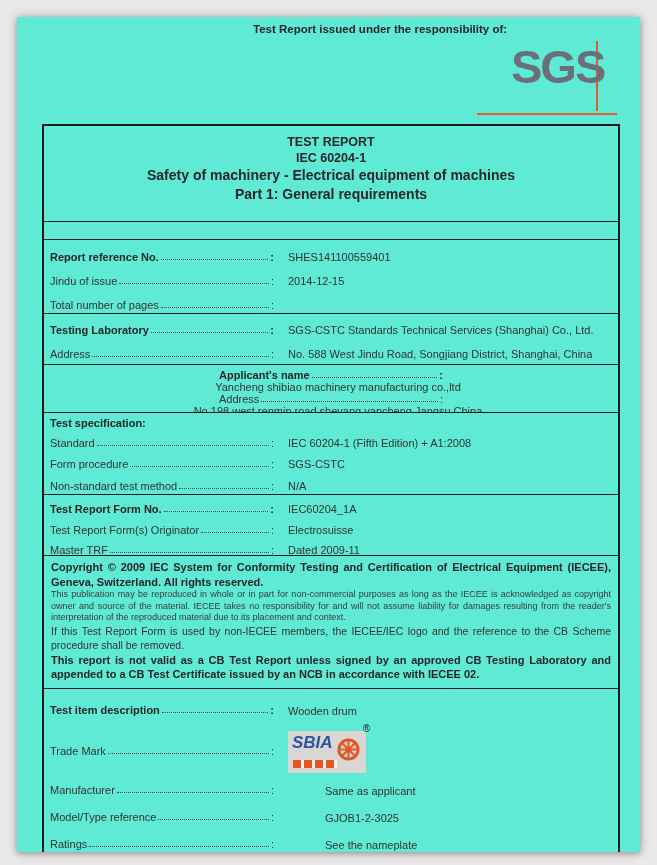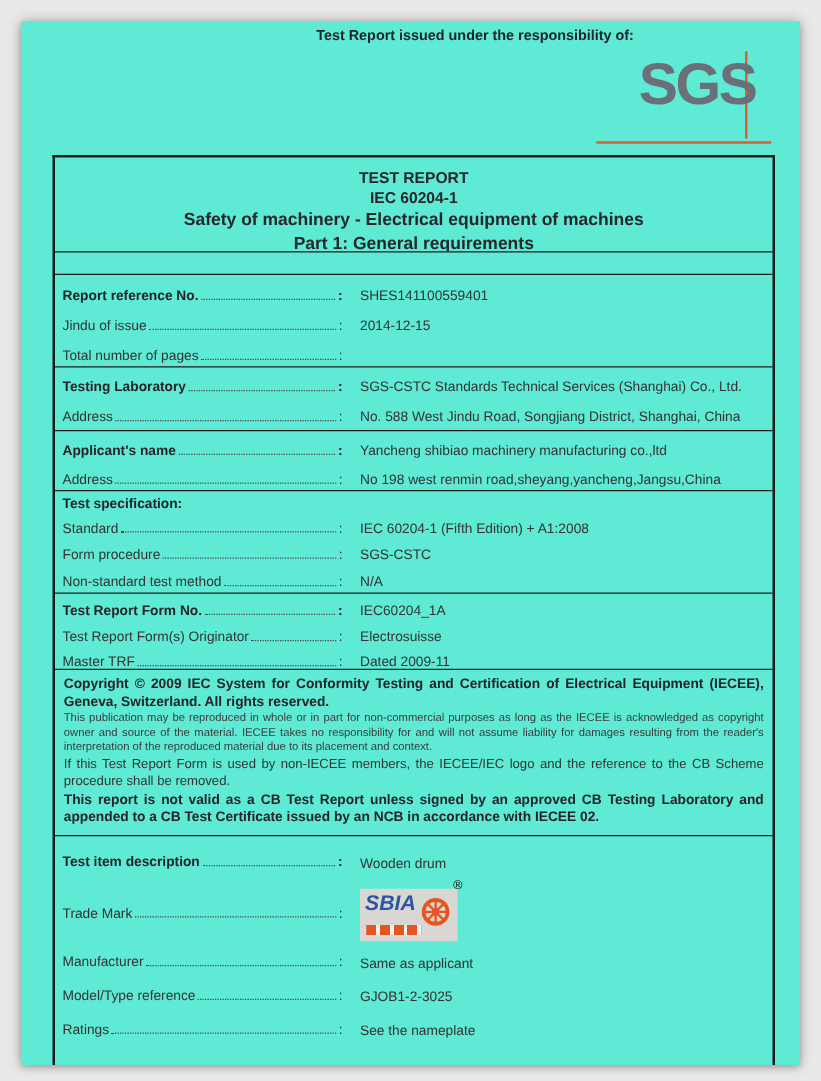--- a/index.html
+++ b/index.html
@@ -44,54 +44,54 @@
     position: absolute;
     left: 25px; top: 107px;
     width: 578px;
     border: 2px solid #1c1c1c;
     border-bottom: none;
     font-size: 11px;
     color: #333;
   }
   .sect { border-bottom: 1.5px solid #1c1c1c; overflow: hidden; }
 
-  .title-block { height: 76px; text-align: center; font-weight: bold; color: #26262b; padding-top: 9px; }
+  .title-block { height: 96px; text-align: center; font-weight: bold; color: #26262b; padding-top: 9px; }
   .title-l1 { font-size: 12.5px; line-height: 15px; }
   .title-l2 { font-size: 12.5px; line-height: 16px; }
   .title-l3 { font-size: 14px;   line-height: 19px; }
   .title-l4 { font-size: 14px;   line-height: 18px; }
 
   .spacer-row { height: 18px; }
 
   .rows { padding: 4px 6px 2px 6px; }
   .row { display: flex; align-items: center; }
   .lbl { width: 224px; flex: none; display: flex; align-items: flex-end; }
   .lbl .lt { white-space: nowrap; }
   .lbl.bold .lt, .lbl.bold .colon { font-weight: bold; color: #242429; }
   .dots { flex: 1; min-width: 6px; border-bottom: 1.5px dotted #4a4a4a; margin: 0 2px 3px 2px; }
   .val { padding-left: 14px; flex: 1; }
 
   .s1 { height: 74px; } .s1 .row { min-height: 24px; padding-top: 2px; }
   .s2 { height: 51px; } .s2 .row { min-height: 24px; }
-  .s3 { height: 48px; } .s3 .row { min-height: 23px; }
+  .s3 { height: 48px; } .s3 .row { min-height: 23px; flex-direction: column; }
   .s4 { height: 82px; }
   .s4 .spec-head { font-weight: bold; color: #242429; padding: 0 0 3px 0; }
   .s4 .row { min-height: 21.5px; }
   .s5 { height: 61px; } .s5 .row { min-height: 20.5px; }
 
   .copyright { height: 133px; padding: 4px 7px 0 7px; text-align: justify; }
   .cp-bold  { font-size: 11px; font-weight: bold; color: #242429; line-height: 14.5px; }
   .cp-fine  { font-size: 9px;  color: #3b3b3b; line-height: 11.5px; }
   .cp-norm  { font-size: 10.5px; line-height: 14.5px; }
 
   .s7 { height: 300px; border-bottom: none; }
   .s7 .rows { padding-top: 6px; }
   .s7 .row-desc { min-height: 30px; }
   .s7 .row-tm   { min-height: 51px; }
-  .s7 .row-std  { min-height: 27px; }
+  .s7 .row-std  { min-height: 27px; gap: 37px; }
   .s7 .val { padding-top: 2px; }
 
   
   .tm-box {
     position: relative;
     width: 78px; height: 42px;
     background: #d8d7d4;
     margin-top: 1px;
   }
   .tm-text {

